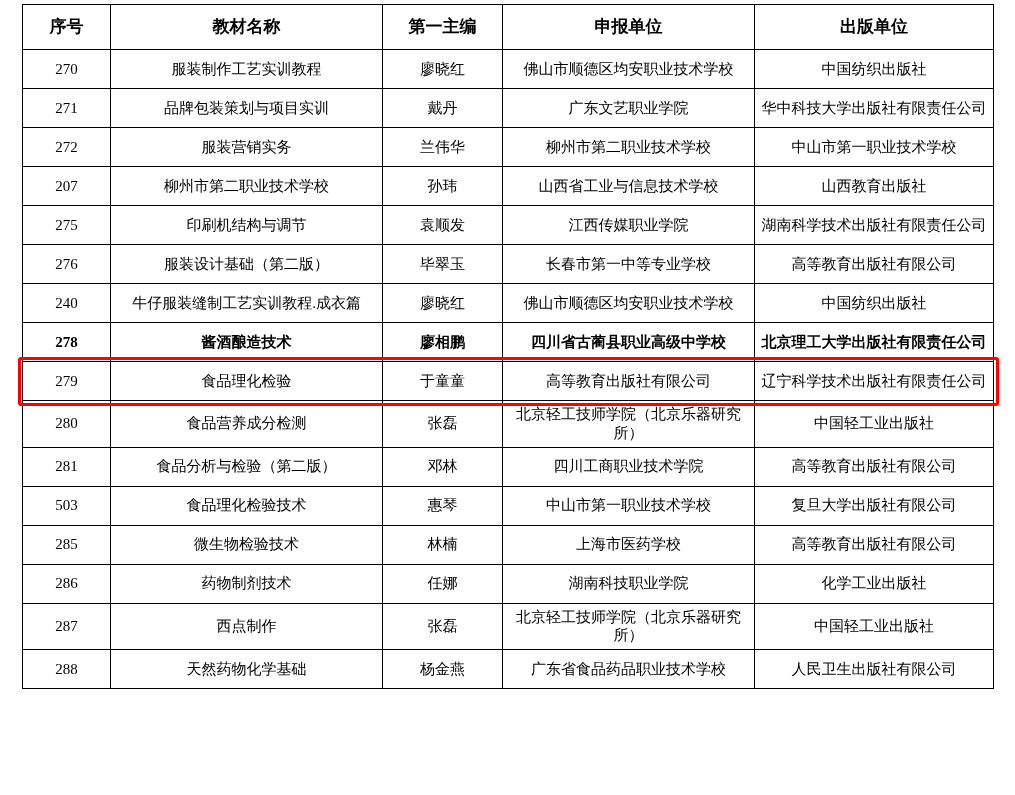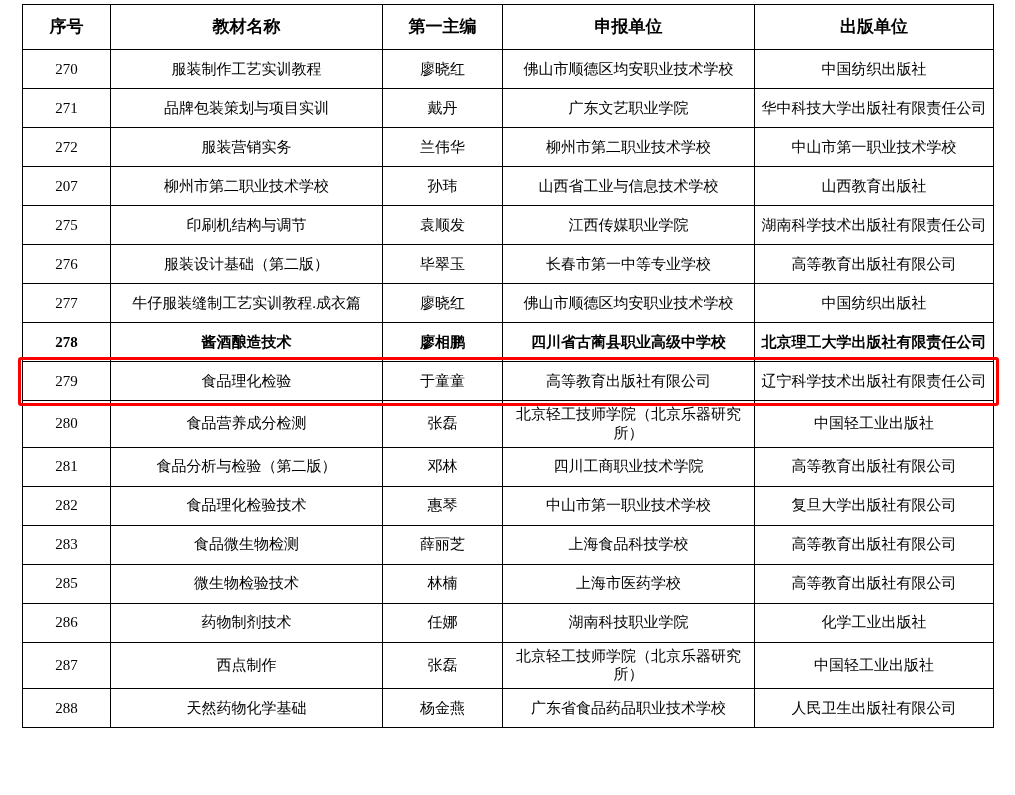--- a/index.html
+++ b/index.html
@@ -125,21 +125,21 @@
         <td>湖南科学技术出版社有限责任公司</td>
       </tr>
       <tr>
         <td>276</td>
         <td>服装设计基础（第二版）</td>
         <td>毕翠玉</td>
         <td>长春市第一中等专业学校</td>
         <td>高等教育出版社有限公司</td>
       </tr>
       <tr>
-        <td>277</td>
+        <td>240</td>
         <td>牛仔服装缝制工艺实训教程.成衣篇</td>
         <td>廖晓红</td>
         <td>佛山市顺德区均安职业技术学校</td>
         <td>中国纺织出版社</td>
       </tr>
       <tr class="highlight">
         <td>278</td>
         <td>酱酒酿造技术</td>
         <td>廖相鹏</td>
         <td>四川省古蔺县职业高级中学校</td>
@@ -160,32 +160,25 @@
         <td>中国轻工业出版社</td>
       </tr>
       <tr>
         <td>281</td>
         <td>食品分析与检验（第二版）</td>
         <td>邓林</td>
         <td>四川工商职业技术学院</td>
         <td>高等教育出版社有限公司</td>
       </tr>
       <tr>
-        <td>282</td>
+        <td>503</td>
         <td>食品理化检验技术</td>
         <td>惠琴</td>
         <td>中山市第一职业技术学校</td>
         <td>复旦大学出版社有限公司</td>
-      </tr>
-      <tr>
-        <td>283</td>
-        <td>食品微生物检测</td>
-        <td>薛丽芝</td>
-        <td>上海食品科技学校</td>
-        <td>高等教育出版社有限公司</td>
       </tr>
       <tr>
         <td>285</td>
         <td>微生物检验技术</td>
         <td>林楠</td>
         <td>上海市医药学校</td>
         <td>高等教育出版社有限公司</td>
       </tr>
       <tr>
         <td>286</td>

